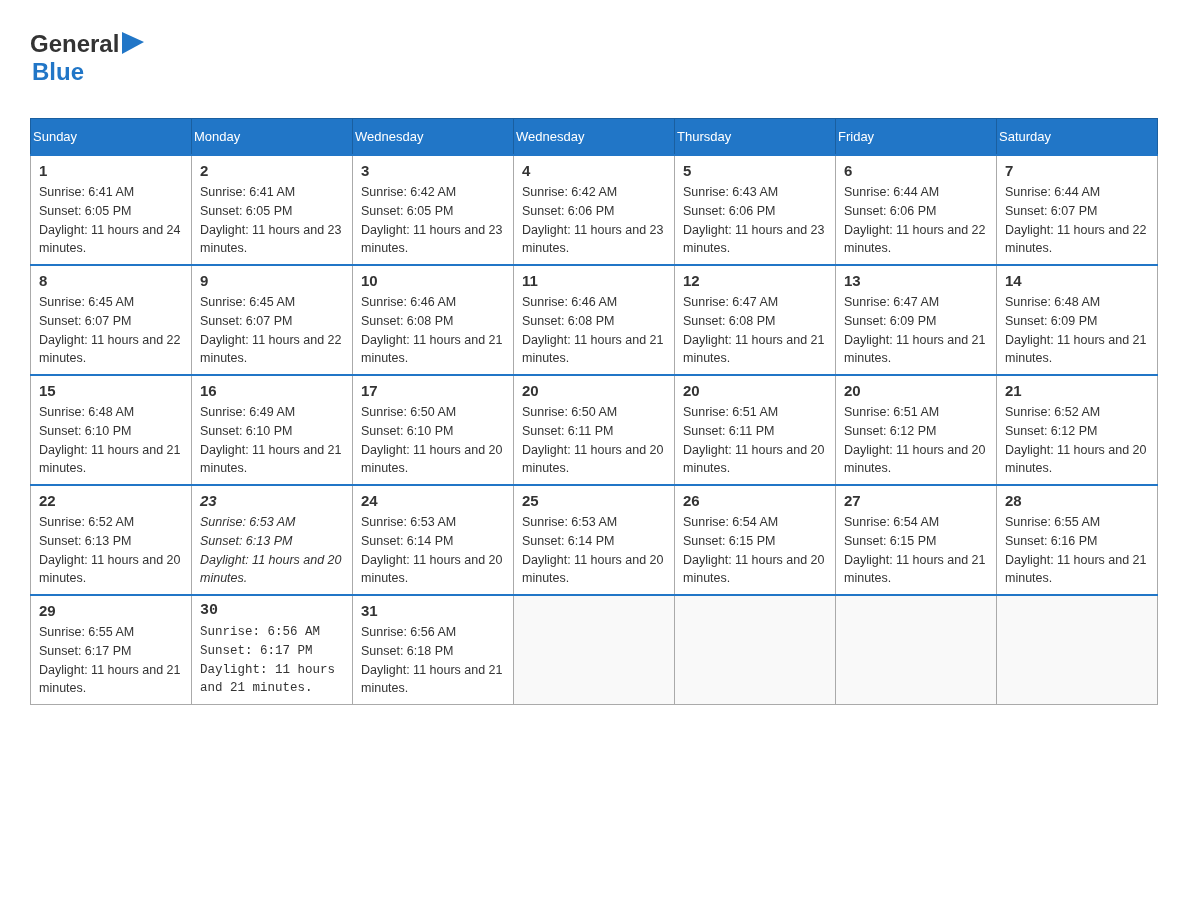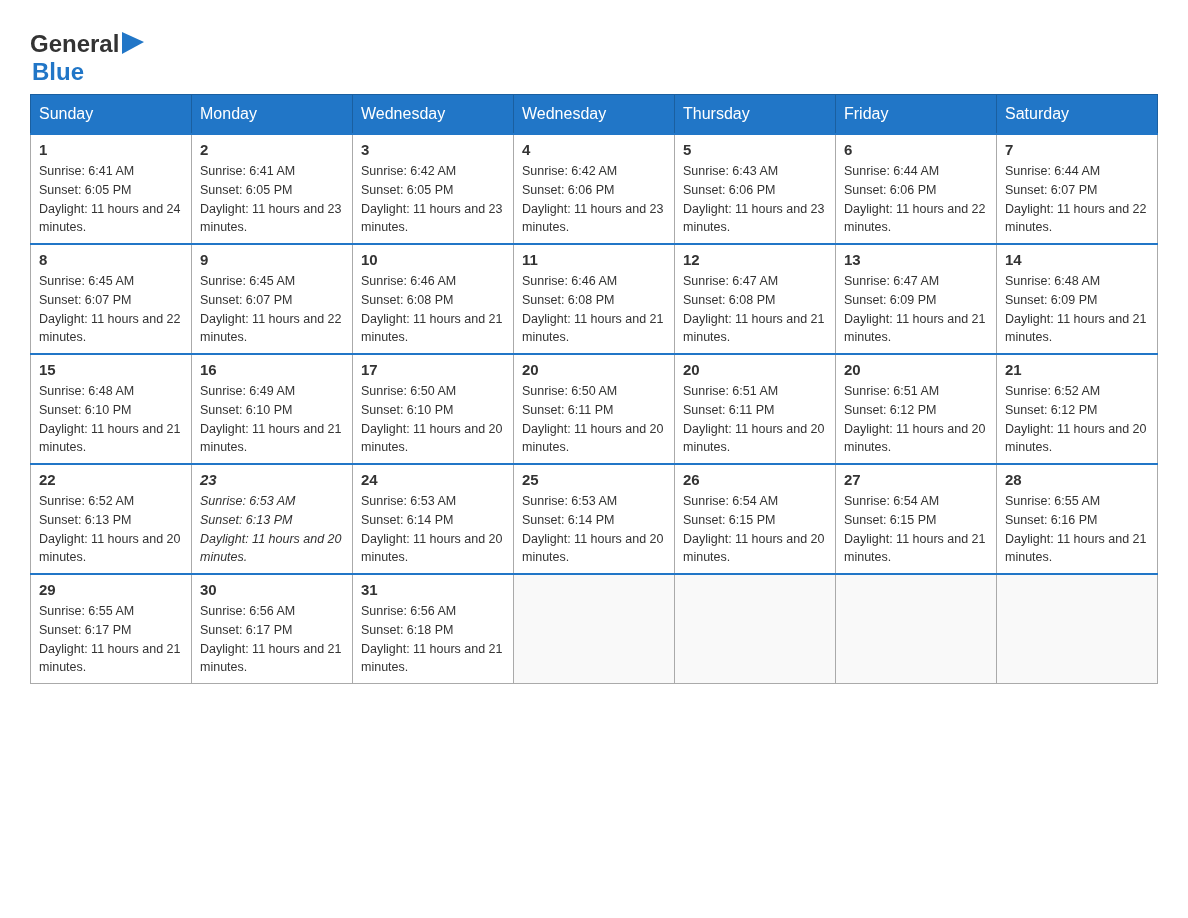--- a/index.html
+++ b/index.html
@@ -7,21 +7,21 @@
       font-family: Arial, sans-serif;
       background: #fff;
       padding: 30px;
       width: 1188px;
       min-height: 918px;
     }
     .header {
       display: flex;
       justify-content: space-between;
       align-items: flex-start;
-      margin-bottom: 8px;
+      margin-bottom: 32px;
     }
     .logo-wrapper {
       display: flex;
       flex-direction: column;
     }
     .logo-row {
       display: flex;
       align-items: center;
     }
     .title-area {
@@ -37,23 +37,23 @@
       color: #555;
       margin-top: 4px;
     }
     .calendar {
       width: 100%;
       border-collapse: collapse;
     }
     .calendar th {
       background-color: #2176c7;
       color: #fff;
-      font-size: 16px;
+      font-size: 13px;
       font-weight: normal;
-      padding: 10px 8px;
+      padding: 10px 2px;
       text-align: left;
       border: 1px solid #1a5fa0;
     }
     .calendar td {
       border: 1px solid #aaa;
       vertical-align: top;
       padding: 6px 8px;
       font-size: 13px;
       color: #333;
       width: calc(100% / 7);
@@ -237,21 +237,21 @@
         <td style="border-top: 2px solid rgb(33, 118, 199);">
           <span class="day-number">28</span>
           <div class="day-info">Sunrise: 6:55 AM<br>Sunset: 6:16 PM<br>Daylight: 11 hours and 21 minutes.</div>
         </td>
       </tr>
       <tr>
         <td style="border-top: 2px solid rgb(33, 118, 199);">
           <span class="day-number">29</span>
           <div class="day-info">Sunrise: 6:55 AM<br>Sunset: 6:17 PM<br>Daylight: 11 hours and 21 minutes.</div>
         </td>
-        <td style="border-top: 2px solid rgb(33, 118, 199);">
+        <td style="border-top: 2px solid rgb(33, 118, 199); font-family: Liberation Mono, monospace;">
           <span class="day-number">30</span>
           <div class="day-info">Sunrise: 6:56 AM<br>Sunset: 6:17 PM<br>Daylight: 11 hours and 21 minutes.</div>
         </td>
         <td style="border-top: 2px solid rgb(33, 118, 199);">
           <span class="day-number">31</span>
           <div class="day-info">Sunrise: 6:56 AM<br>Sunset: 6:18 PM<br>Daylight: 11 hours and 21 minutes.</div>
         </td>
         <td class="empty" style="border-top: 2px solid rgb(33, 118, 199);"></td>
         <td class="empty" style="border-top: 2px solid rgb(33, 118, 199);"></td>
         <td class="empty" style="border-top: 2px solid rgb(33, 118, 199);"></td>

